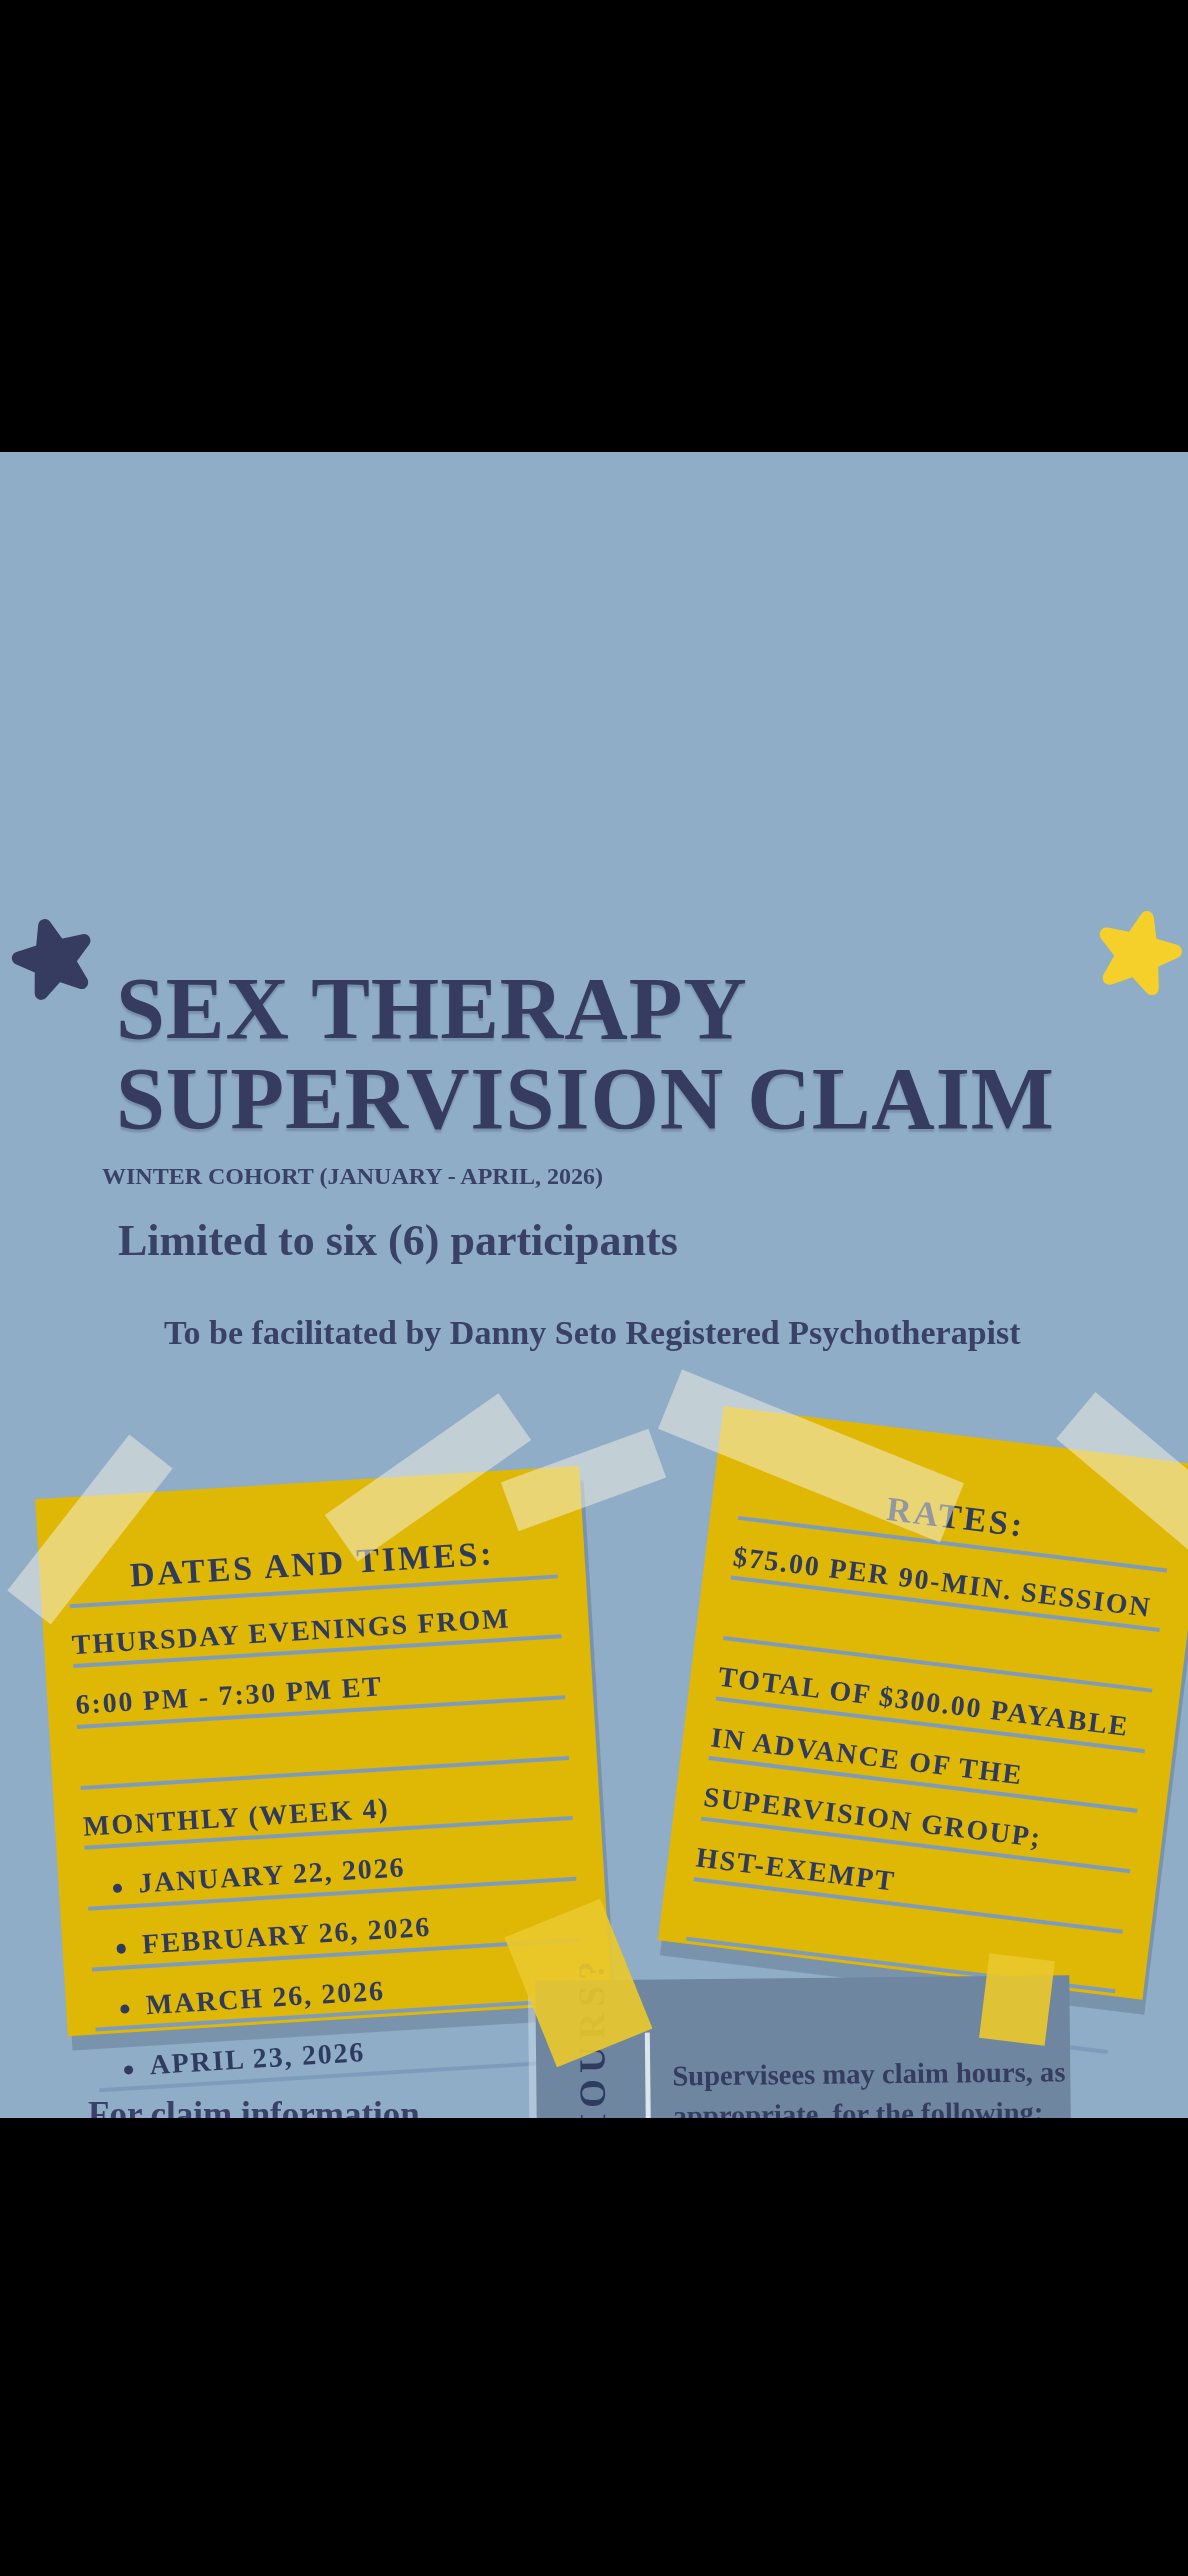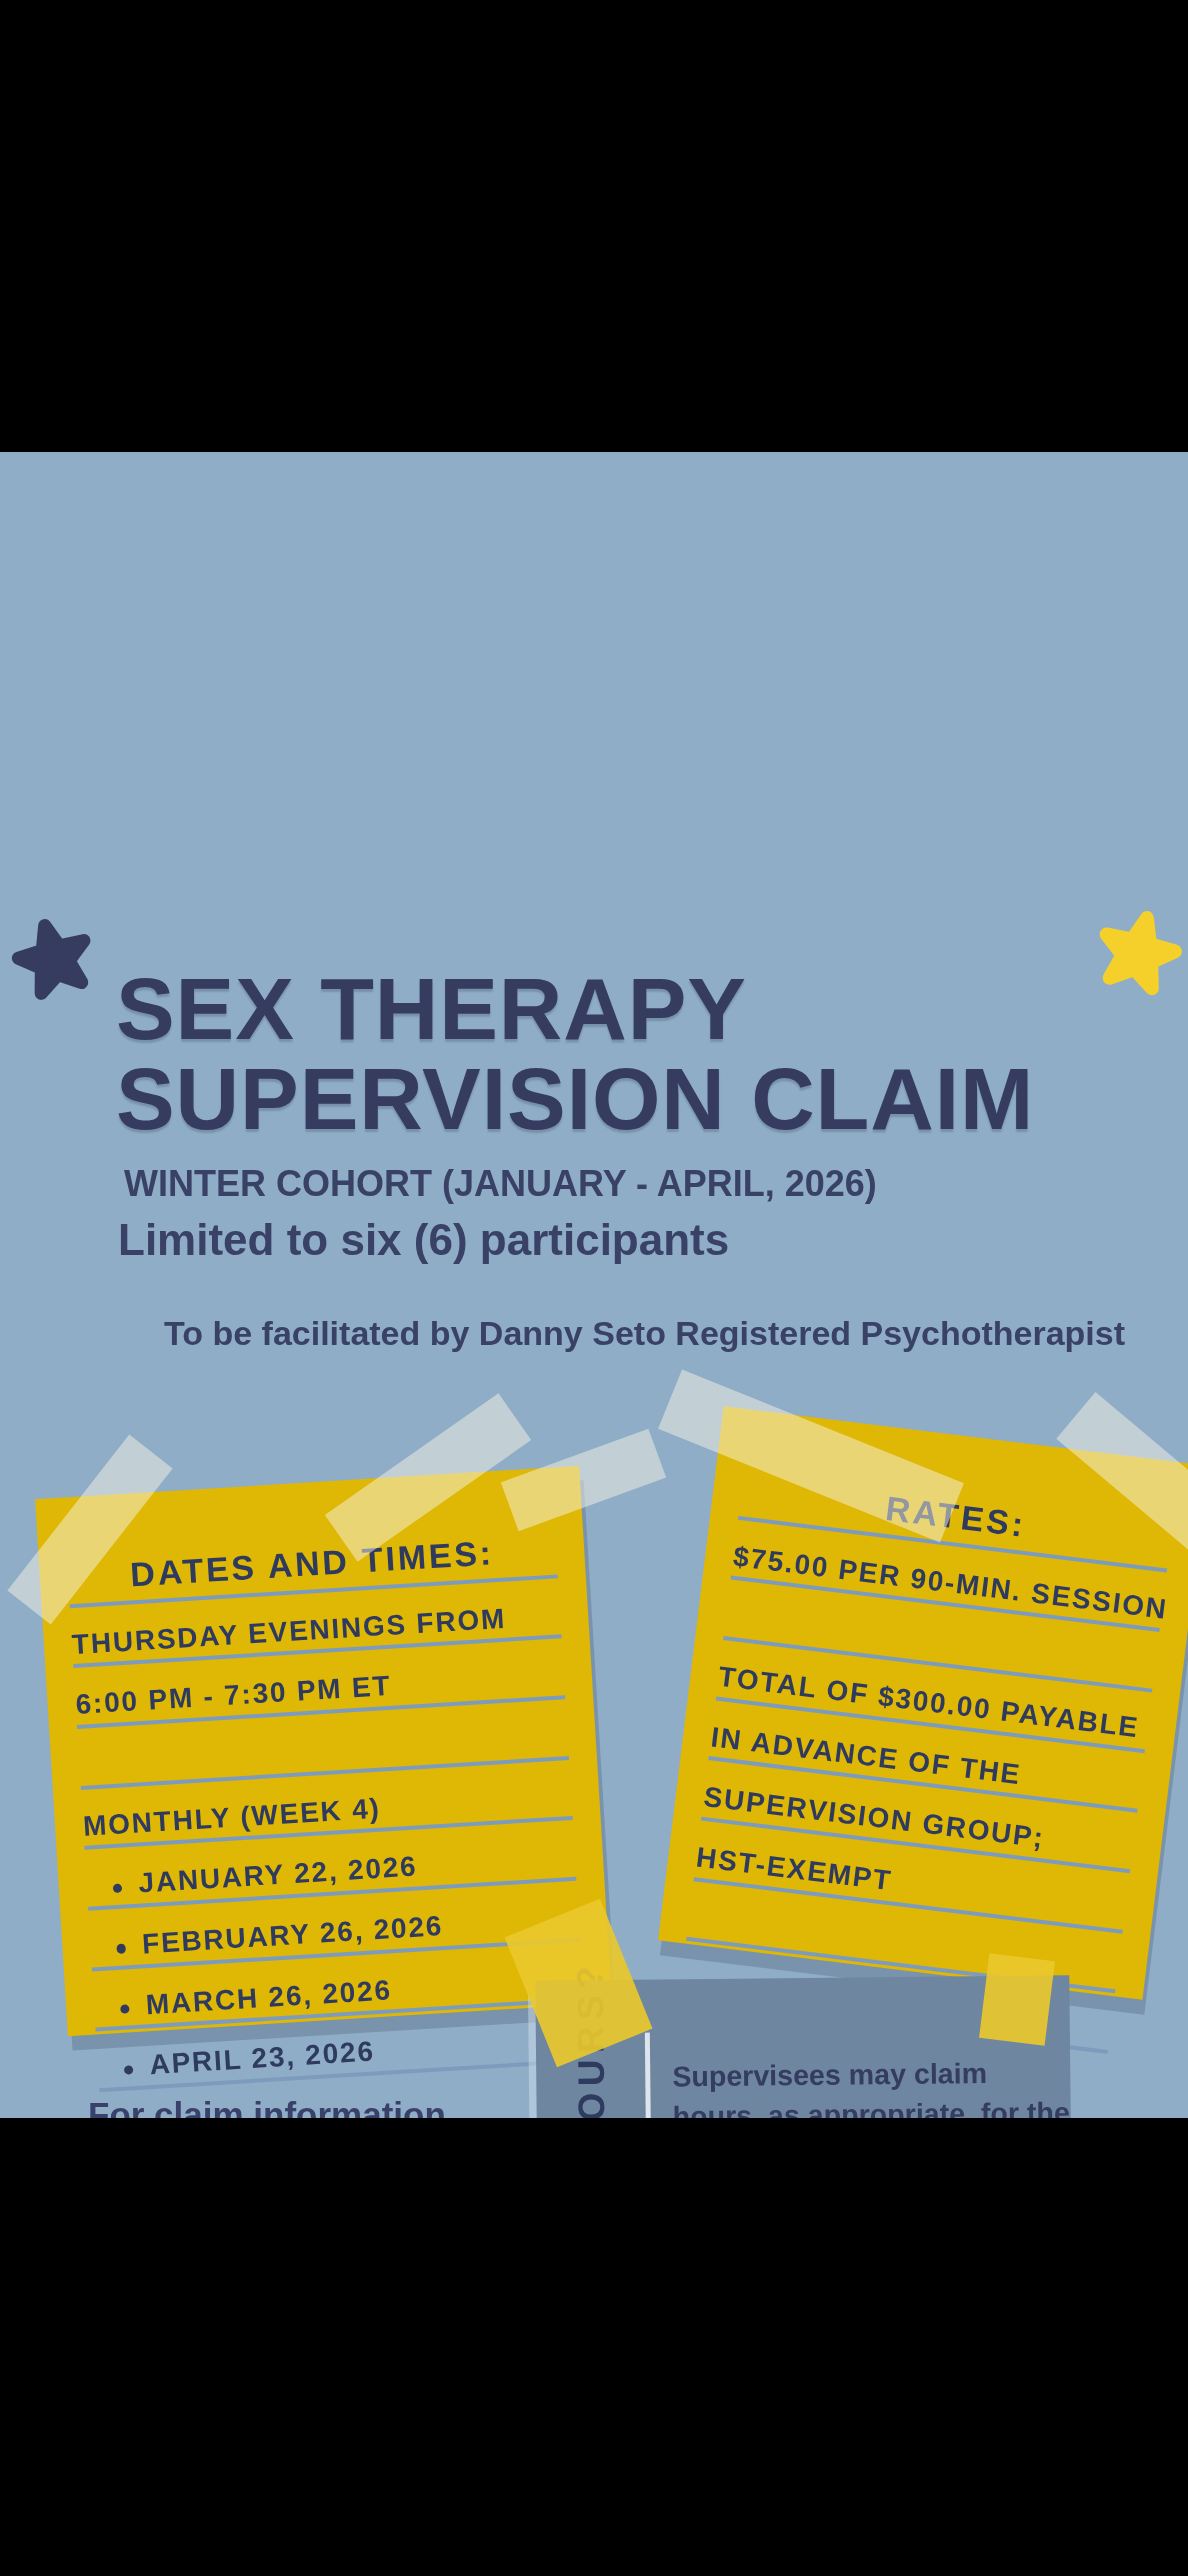--- a/index.html
+++ b/index.html
@@ -1,24 +1,24 @@
 <!DOCTYPE html>
 <html style="font-size:14.7px"><head>
 <meta charset="utf-8">
 <style>
   html,body{margin:0;padding:0;background:#000;}
   #screen{position:relative;width:1188px;height:2164px;background:#c4b5fd;overflow:hidden;
-          font-family:Liberation Sans, sans-serif;}
+          font-family:Liberation Serif, serif;}
   
   .flyer{position:absolute;left:0;top:452px;width:1188px;height:1666px;background:#8fadc7;overflow:hidden;}
 
   
   .title{position:absolute;left:116px;top:512px;font-size:88px;font-weight:800;line-height:1.02;
          color:#363c60;letter-spacing:0.9px;text-shadow:0 2.8px 1.8px rgba(40,44,70,.22);}
-  .cohort{position:absolute;left:124px;top:711px;font-size:36px;font-weight:700;color:#3a4166;}
+  .cohort{position:absolute;left:102px;top:711px;font-size:24px;font-weight:700;color:#3a4166;}
   .capacity{position:absolute;left:118px;top:763px;font-size:44px;font-weight:700;color:#3a4166;}
   .facil{position:absolute;left:118px;top:857px;font-size:34px;font-weight:700;color:#3a4166;line-height:1.42;margin-left:46px;}
 
   
   .note{position:absolute;background:#dfb705;box-shadow:3.7px 14.7px 0 rgba(96,115,140,.45);}
   .note-dates{left:51px;top:1030px;width:545px;height:538px;transform:rotate(-3.5deg);}
   .note-rates{left:689px;top:982px;width:488px;height:538px;transform:rotate(7deg);}
   .note-inner{position:absolute;inset:0;padding:24px 28px 0 28px;}
   .note-head{height:77px;display:flex;align-items:flex-end;justify-content:center;
              border-bottom:4.6px solid #7d9cbd;padding-bottom:5.5px;

